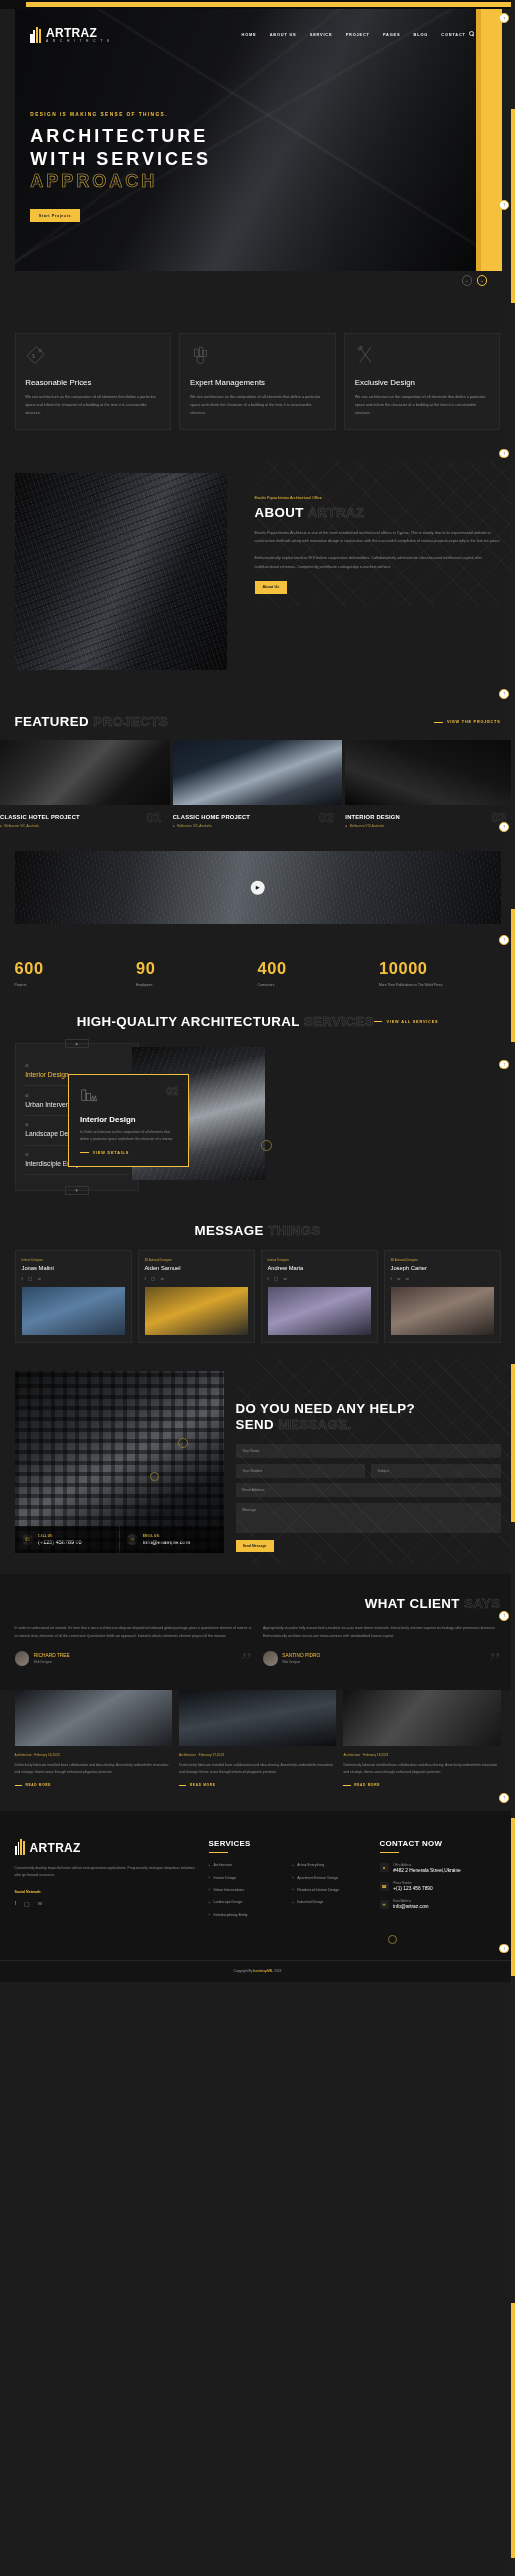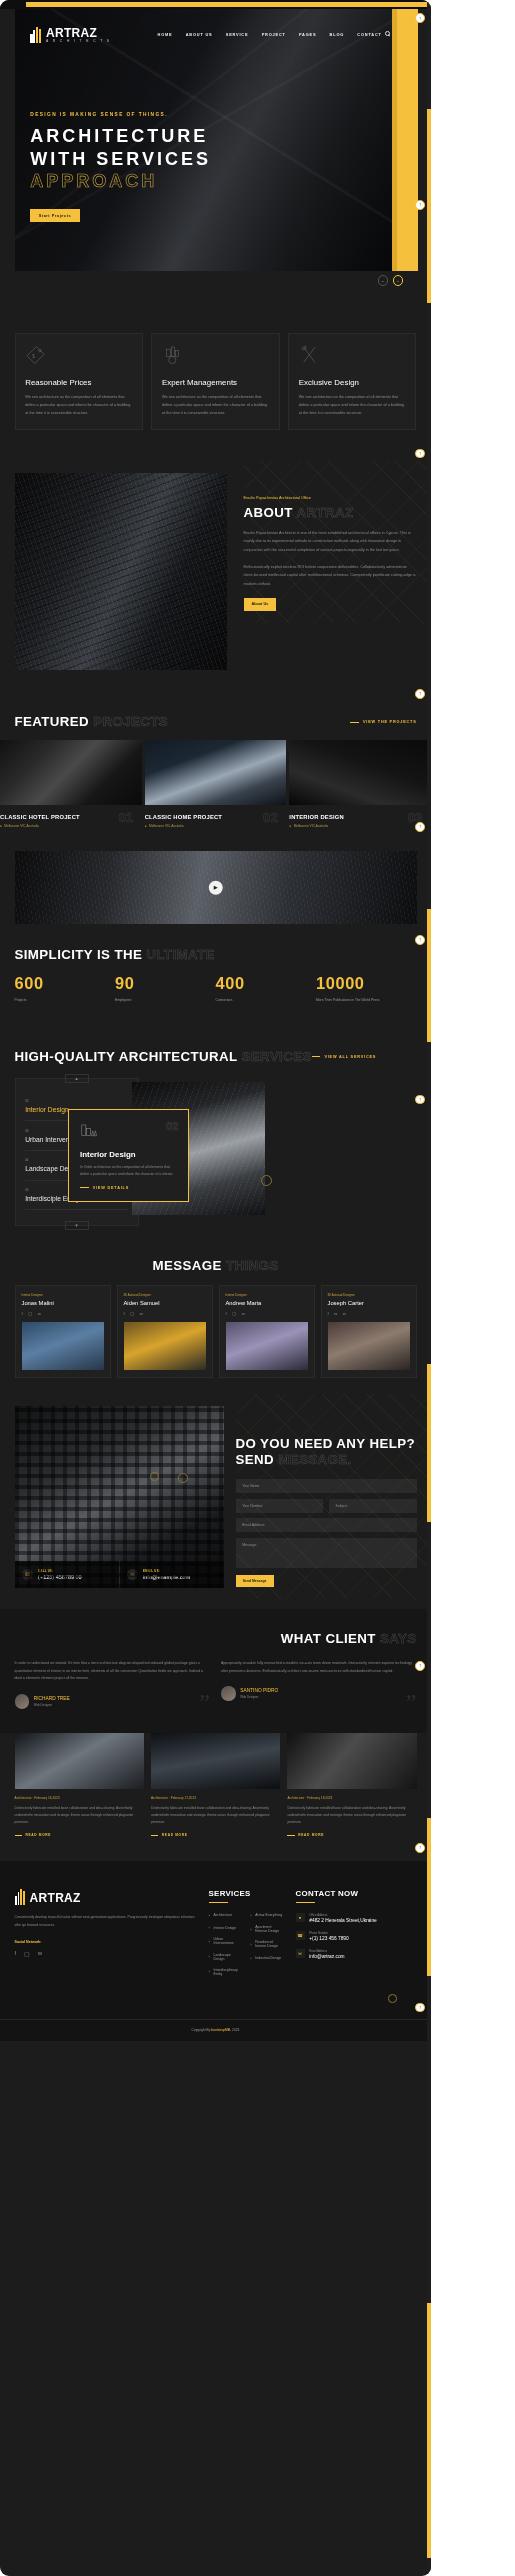--- a/index.html
+++ b/index.html
@@ -1,18 +1,18 @@
 <!DOCTYPE html>
 <html style="font-size:9.7px"><head>
 <meta charset="utf-8">
 <style>
   *{box-sizing:border-box;margin:0;padding:0}
   html,body{background:#fff;}
   body{font-family:"Liberation Sans",sans-serif;width:515px;}
-  .page{width:431px;height:2576px;position:relative;background:#1c1c1c;overflow:hidden;border-radius:9px;}
+  .page{width:515px;height:2576px;position:relative;background:#1c1c1c;overflow:hidden;}
   .topbar{height:8.5px;background:#0e0e0e;position:relative;}
   .topbar-stripe{position:absolute;left:25.5px;right:0;top:1.8px;height:4.8px;background:#f5c13d;}
 
   
   .hero{position:relative;height:262px;margin:0 13.3px 0 14.5px;overflow:hidden;
     background:linear-gradient(120deg,#131417 0%,#17181c 38%,#3a3d42 55%,#25272b 72%,#0e0f11 100%);}
   .hero-geo{position:absolute;inset:0;
     background:
       linear-gradient(150deg,transparent 46%,rgba(255,255,255,.045) 46.3%,transparent 47%),
       linear-gradient(32deg,transparent 55%,rgba(255,255,255,.05) 55.4%,transparent 56%),
@@ -44,21 +44,21 @@
   .harrow.on{border-color:#f5c13d;color:#f5c13d;}
 
   
   .feat{display:flex;gap:8.5px;padding:38px 14.5px 27px;}
   .fcard{flex:1;border:0.6px solid #2b2b2b;padding:11px 9.7px 12px;background:#202020;}
   .ficon{width:20.6px;height:20.6px;margin-bottom:11px;opacity:.55;}
   .fcard h3{font-family:"Liberation Sans Narrow","Liberation Sans",sans-serif;color:#fff;font-size:7.9px;font-weight:normal;margin-bottom:5.5px;}
   .fcard p{color:#8d8d8d;font-size:3.8px;line-height:2.15;}
 
   
-  .about{display:flex;gap:17px;padding:15.8px 14.5px 24px;align-items:flex-start;}
+  .about{display:flex;gap:28px;padding:15.8px 14.5px 24px;align-items:flex-start;}
   .about-img{width:212px;height:197px;flex:none;position:relative;overflow:hidden;
     background:linear-gradient(115deg,#0b0b0c 0%,#1b1d20 30%,#3b3f45 52%,#15171a 70%,#09090a 100%);}
   .about-img:after{content:"";position:absolute;inset:0;
     background:repeating-linear-gradient(72deg,rgba(255,255,255,.07) 0 0.6px,transparent 0.6px 4.2px),
                repeating-linear-gradient(160deg,rgba(0,0,0,.35) 0 1.2px,transparent 1.2px 6.7px);}
   .about-right{flex:1;position:relative;padding-top:23px;}
   .blueprint{position:absolute;inset:-12px -14.5px -12px 0;opacity:.14;
     background:
       repeating-linear-gradient(45deg,rgba(245,193,61,.5) 0 0.6px,transparent 0.6px 15.8px),
       repeating-linear-gradient(-45deg,rgba(245,193,61,.35) 0 0.6px,transparent 0.6px 20.6px);}
@@ -91,21 +91,21 @@
   .play i{width:0;height:0;border-left:4.2px solid #1c1c1c;border-top:2.7px solid transparent;border-bottom:2.7px solid transparent;margin-left:1.2px;display:block;}
 
   
   .counters{padding:23px 14.5px 20.6px;}
   .cnt-row{display:flex;margin-top:12px;}
   .cnt{flex:1;}
   .cnt b{display:block;font-family:"Liberation Sans Narrow","Liberation Sans",sans-serif;color:#f5c13d;font-size:16.4px;letter-spacing:0.6px;}
   .cnt span{display:block;color:#9a9a9a;font-size:3.3px;margin-top:4.8px;line-height:1.8;}
 
   
-  .svc-head{display:flex;justify-content:flex-start;align-items:center;padding:4.8px 14.5px 13.3px;margin-top:20px;}
+  .svc-head{display:flex;justify-content:center;align-items:center;padding:4.8px 14.5px 13.3px;}
   .svc{position:relative;padding:0 14.5px 24px;min-height:152px;}
   .svc-list{width:124px;border:0.6px solid #2b2b2b;background:#212121;padding:13.3px 9.7px 14.5px;position:relative;}
   .chev{position:absolute;left:50%;transform:translateX(-50%);width:24px;height:9px;border:0.6px solid #333;color:#888;font-size:4.2px;display:flex;align-items:center;justify-content:center;}
   .chev.up{top:-4.8px;}.chev.dn{bottom:-4.8px;}
   .svc-item{padding:7.3px 0;border-bottom:0.6px solid #2e2e2e;}
   .svc-item:last-child{border-bottom:0;}
   .svc-num{color:#8a8a8a;font-size:3px;}
   .svc-name{font-family:"Liberation Sans Narrow","Liberation Sans",sans-serif;color:#e9e9e9;font-size:6.7px;margin-top:3px;}
   .svc-item.active .svc-name{color:#f5c13d;}
   .svc-card{position:absolute;left:68px;top:31.5px;width:121px;border:0.8px solid #f5c13d;background:#1f1f1f;padding:12px 11px 11px;z-index:4;}
@@ -371,24 +371,20 @@
     <div class="play">
         <i></i>
       </div>
   </section>
 
   <div style="position:relative;height:0;">
       <div class="dot-btn" style="top:11px;">↑</div>
     </div>
 
   <section class="counters">
-    <h2 class="sec-title">
-      <span>SIMPLICITY IS THE</span>
-      <span class="ghost">ULTIMATE</span>
-    </h2>
     <div class="cnt-row">
       <div class="cnt">
         <b>600</b>
         <span>Projects</span>
       </div>
       <div class="cnt">
         <b>90</b>
         <span>Employees</span>
       </div>
       <div class="cnt">

